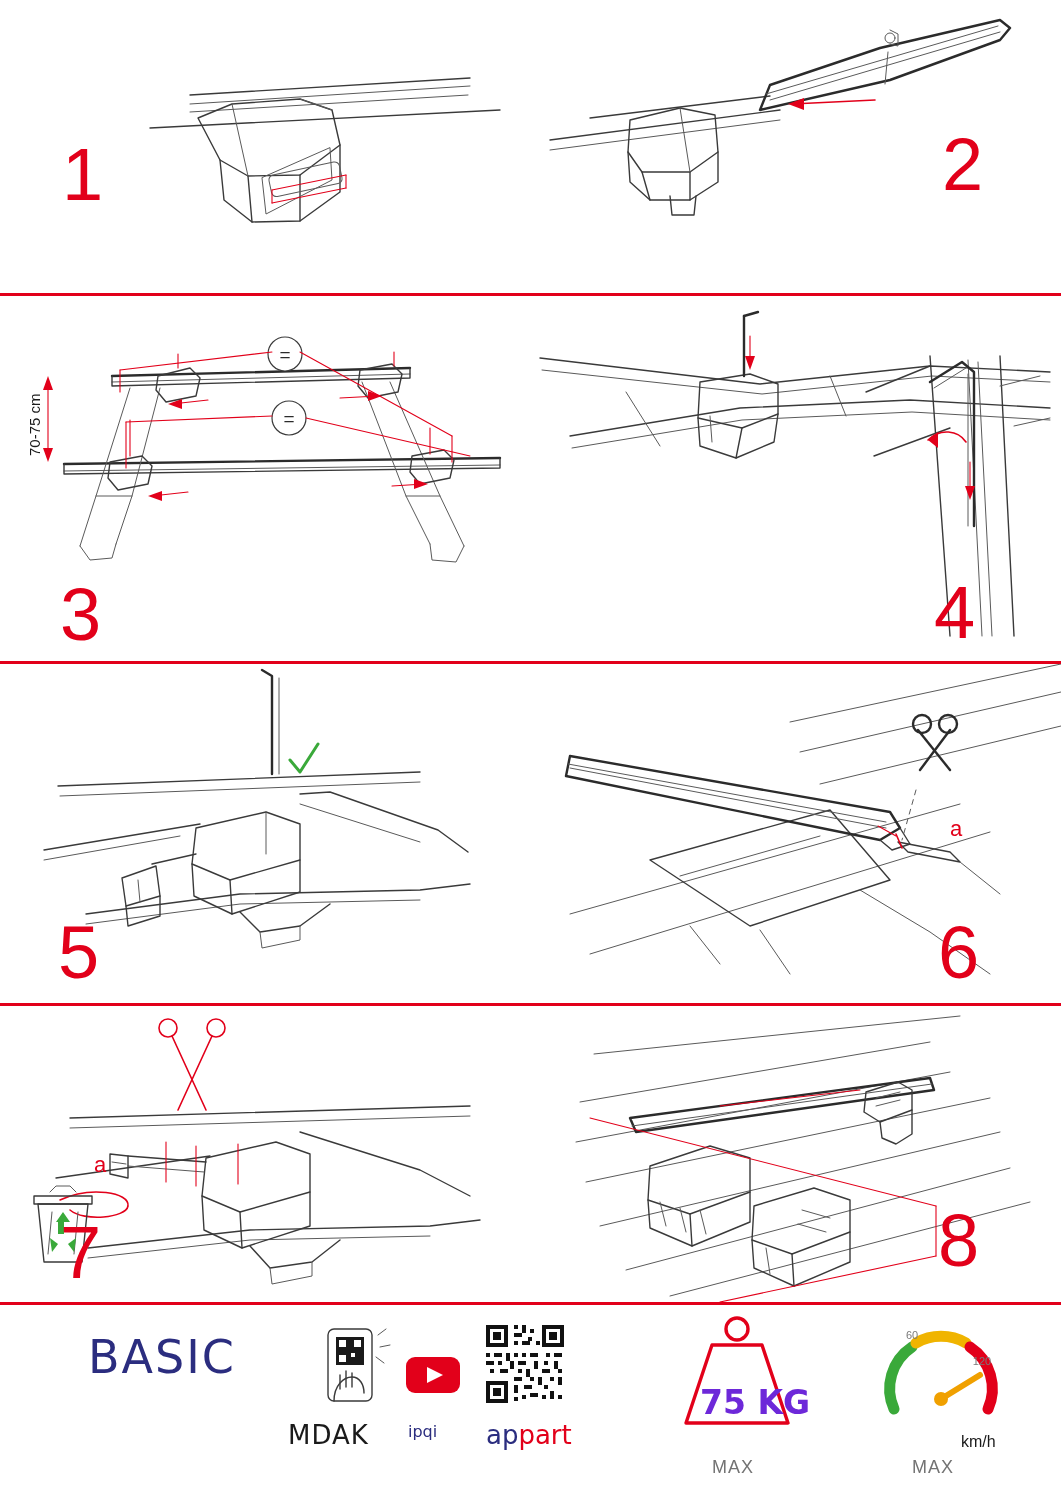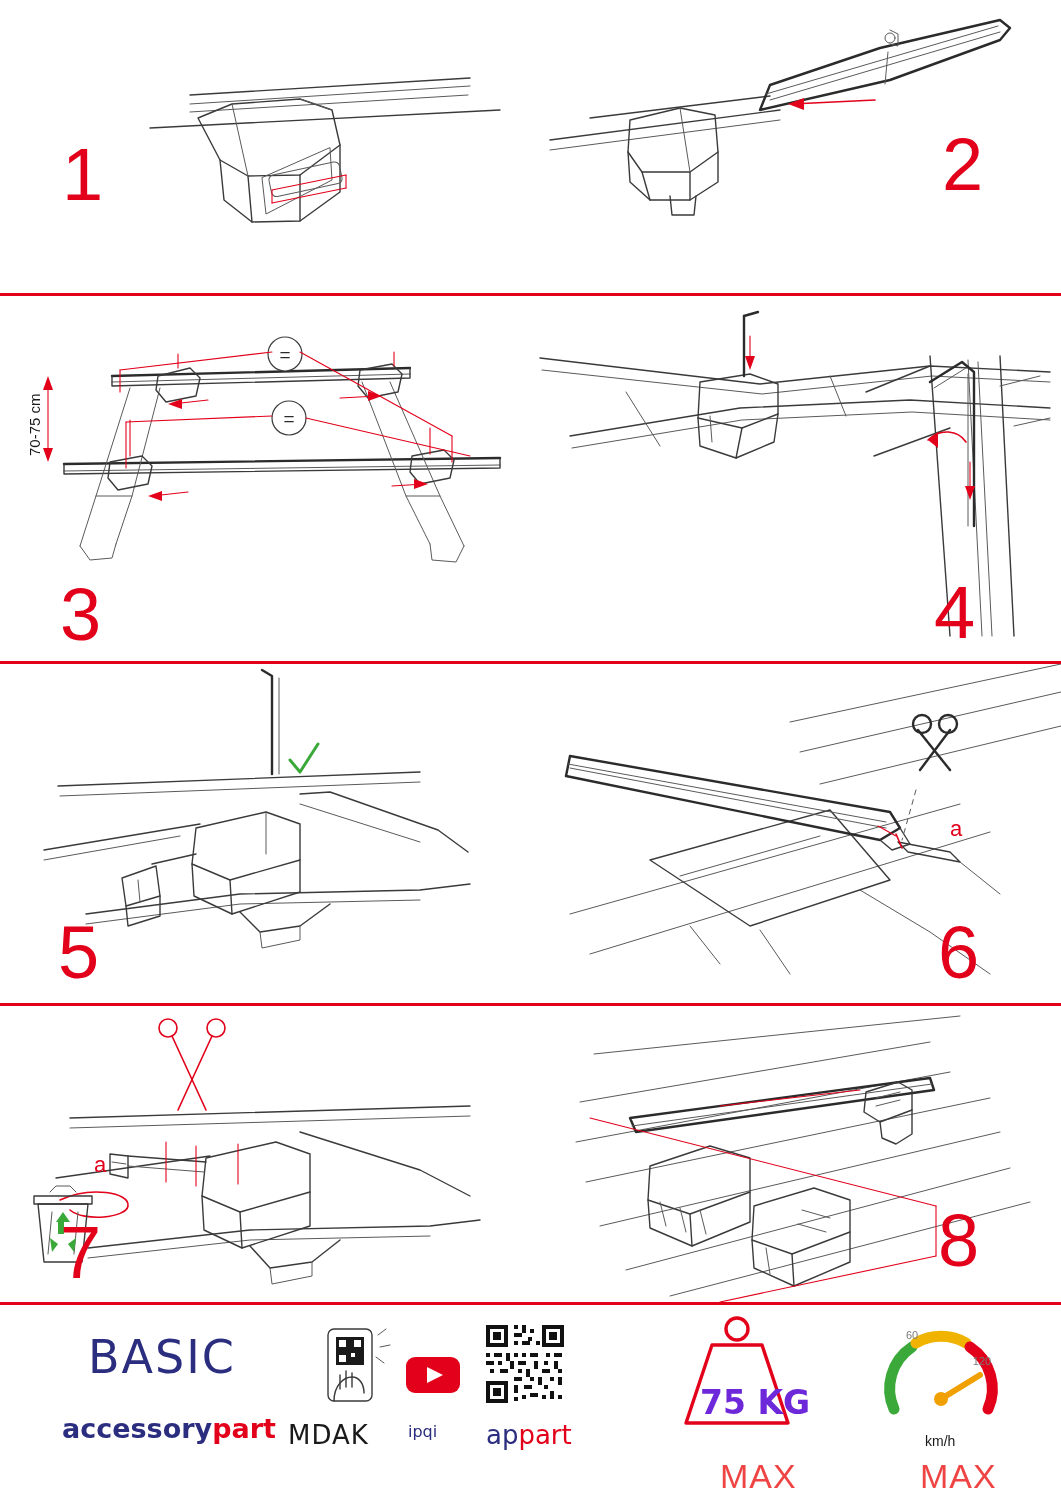--- a/index.html
+++ b/index.html
@@ -26,23 +26,23 @@
 
   
   .footer{position:absolute;left:0;top:1305px;width:1061px;height:195px;}
   .brand-basic{position:absolute;left:82px;top:25px;font-family:"DejaVu Sans",sans-serif;font-weight:normal;font-size:46px;letter-spacing:2px;color:#2b2d7f;margin-left:6px;}
   .brand-accessory{position:absolute;left:62px;top:108px;font-family:"DejaVu Sans",sans-serif;font-weight:bold;font-size:27px;letter-spacing:0px;color:#2b2d7f;}
   .brand-accessory .part{color:#e2001a;}
   .mdak{position:absolute;left:288px;top:115px;font-family:"DejaVu Sans",sans-serif;font-size:26px;letter-spacing:1px;color:#1a1a1a;}
   .ipqi{position:absolute;left:408px;top:117px;font-family:"DejaVu Sans",sans-serif;font-size:16px;color:#2b2d7f;}
   .apline{position:absolute;left:486px;top:115px;font-family:"DejaVu Sans",sans-serif;font-size:26px;color:#2b2d7f;}
   .apline .li{color:#e2001a;}
-  .maxlabel{position:absolute;font-size:34px;letter-spacing:1px;color:#ef4444;margin-left:8px;}
+  .maxlabel{position:absolute;font-size:18px;letter-spacing:1px;color:#737373;}
   .kgtext{position:absolute;font-family:"DejaVu Sans",sans-serif;font-weight:bold;font-size:33px;color:#6d28d9;}
-  .kmh{position:absolute;font-size:14px;color:#1a1a1a;}
+  .kmh{position:absolute;font-size:16px;color:#1a1a1a;margin-left:36px;}
   .spd{font-size:11px;fill:#7a7a7a;}
 </style>
 </head>
 <body>
 
 <div class="sheet">
 
   <div class="divider" style="top:293px;"></div>
   <div class="divider" style="top:661px;"></div>
   <div class="divider" style="top:1003px;"></div>
@@ -353,21 +353,20 @@
       <path class="red-thin" d="M60 112 L406 200"></path>
       <path class="red-thin" d="M406 200 L406 250"></path>
       <path class="red-thin" d="M406 250 L190 296"></path>
     </svg>
     <div class="step-num" style="left:408px;top:198px;">8</div>
   </div>
 
   <div class="footer">
 
     <div class="brand-basic">BASIC</div>
-    <div class="brand-accessory"><span>accessory</span><span class="part">part</span></div>
 
     <svg style="position:absolute;left:310px;top:20px;" width="90" height="88" viewBox="0 0 90 88">
       <rect class="ln" x="18" y="4" width="44" height="72" rx="6"></rect>
       <rect x="26" y="12" width="28" height="28" fill="#1a1a1a"></rect>
       <rect x="29" y="15" width="7" height="7" fill="#ffffff"></rect>
       <rect x="44" y="15" width="7" height="7" fill="#ffffff"></rect>
       <rect x="29" y="30" width="7" height="7" fill="#ffffff"></rect>
       <rect x="41" y="28" width="4" height="4" fill="#ffffff"></rect>
       <path class="ln" d="M24 76 C24 60 34 52 42 52 C50 52 54 60 54 68"></path>
       <path class="ln" d="M30 64 L30 50 M36 62 L36 46 M42 62 L42 48"></path>

